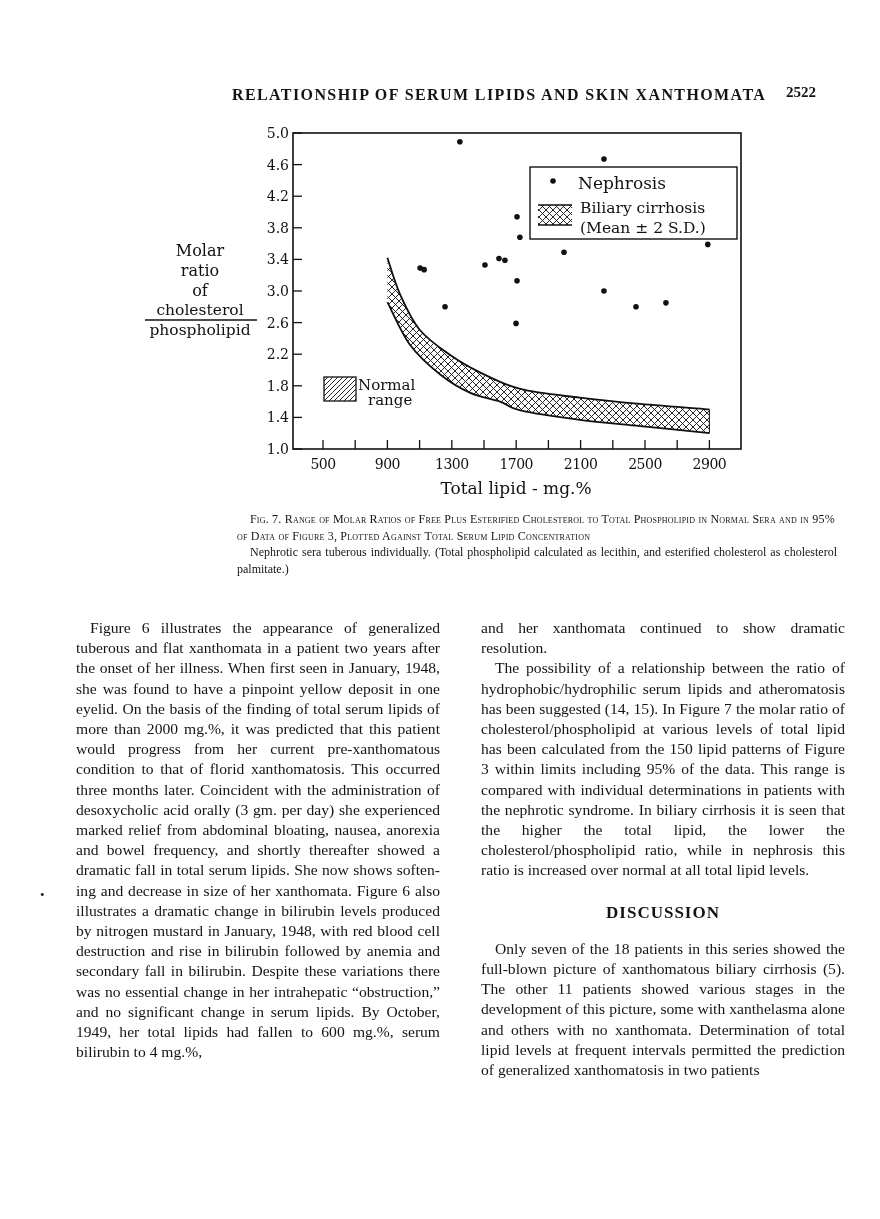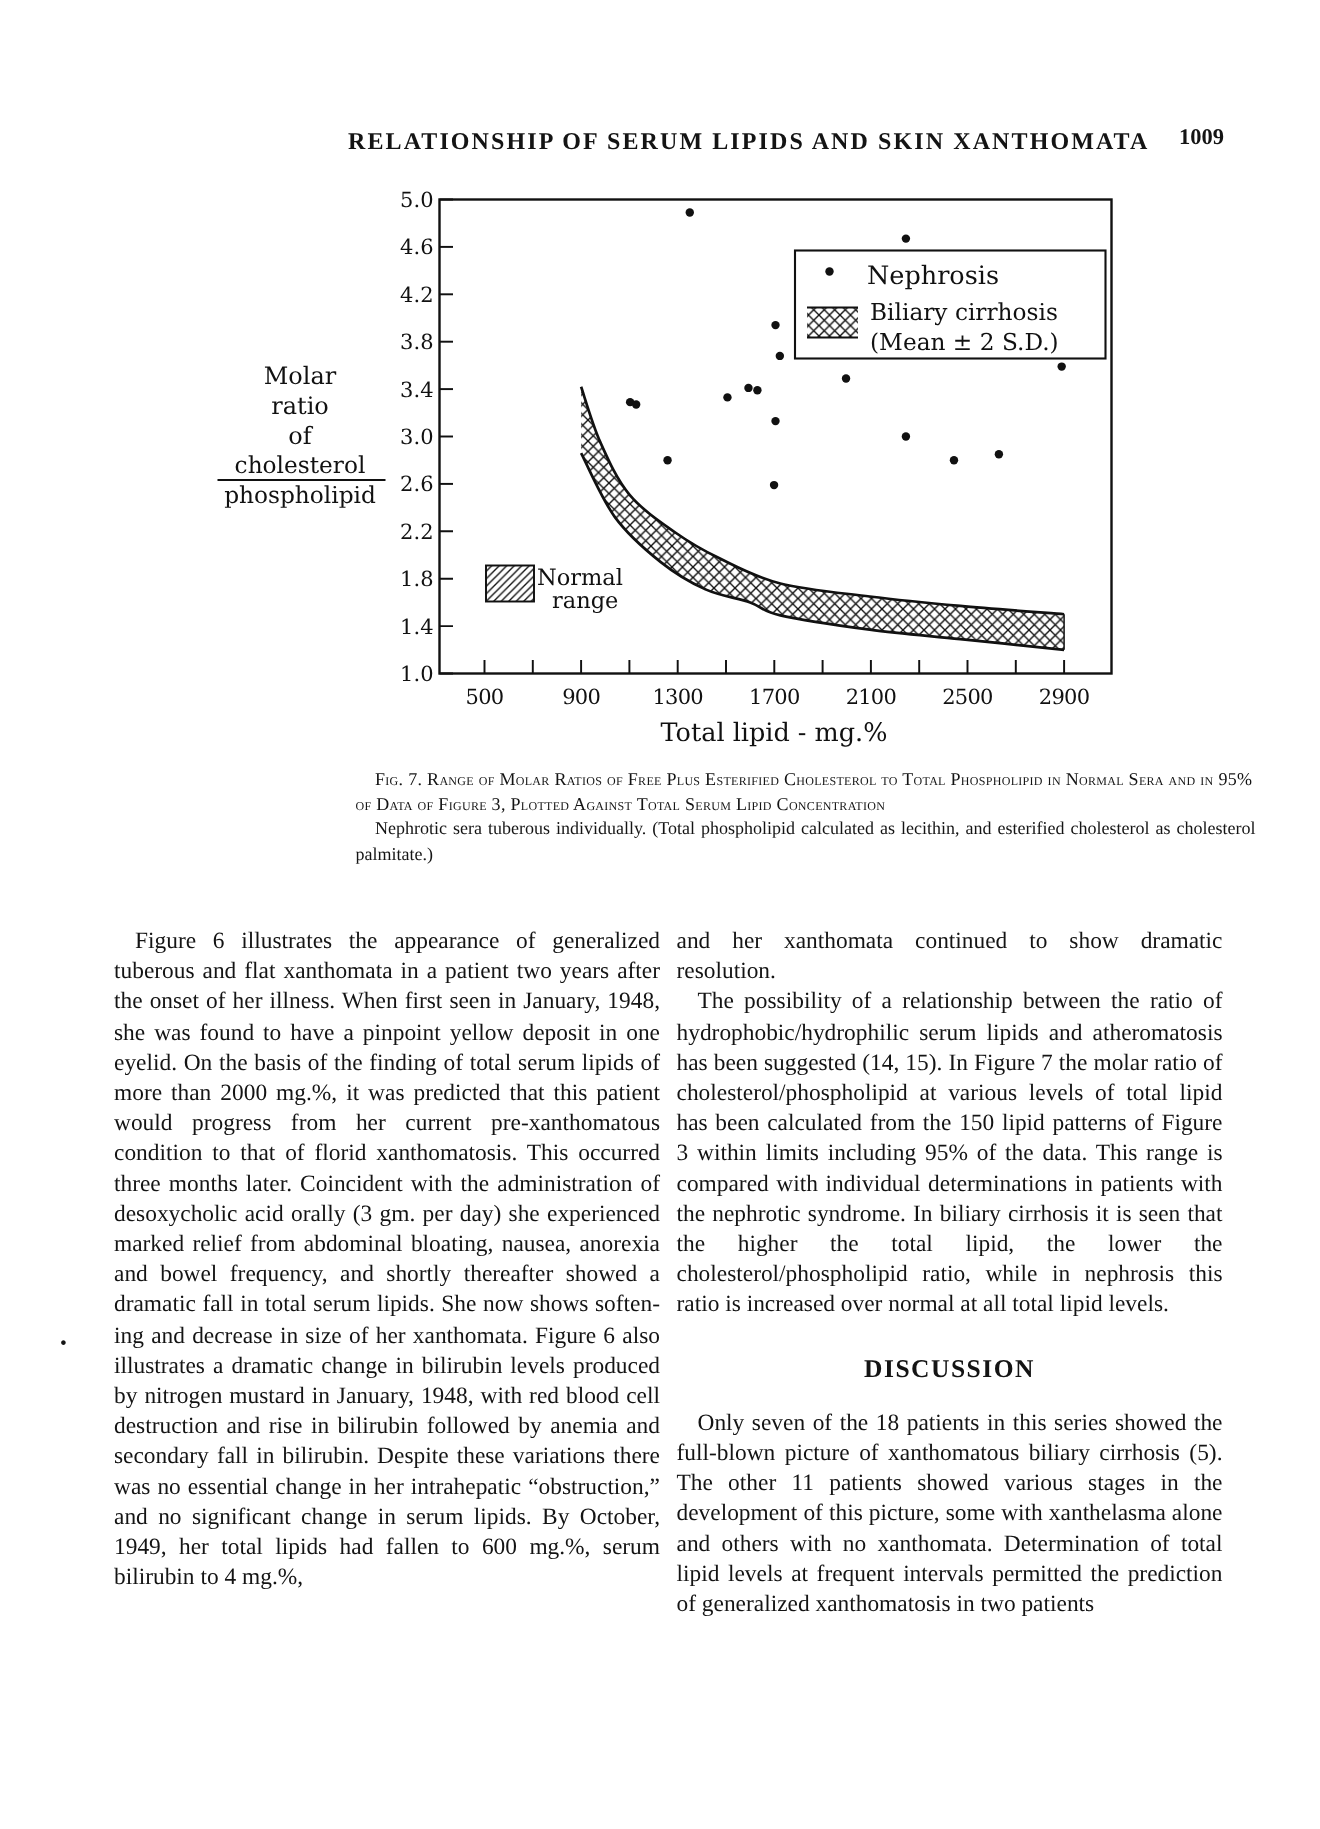--- a/index.html
+++ b/index.html
@@ -6,30 +6,30 @@
   body { width: 880px; height: 1219px; position: relative; overflow: hidden; font-family: "Liberation Serif", "DejaVu Serif", serif; color: #141414; }
   .running-head { position: absolute; top: 86px; left: 232px; font-size: 16px; font-weight: bold; letter-spacing: 1.4px; }
   .page-number { position: absolute; top: 84px; left: 786px; font-size: 15px; font-weight: bold; }
   #figure { position: absolute; left: 0; top: 0; }
   .caption { position: absolute; left: 217px; top: 511px; width: 600px; font-size: 12px; line-height: 16.6px; margin-left: 20px; }
   .caption .title { text-indent: 13px; font-variant: small-caps; letter-spacing: 0.2px; }
   .caption .note { text-indent: 13px; text-align: justify; }
   .col { position: absolute; top: 618px; width: 364px; font-size: 15.6px; line-height: 20.2px; text-align: justify; hyphens: manual; }
   .col p { margin: 0; text-indent: 14px; }
   .col-left { left: 60px; margin-left: 16px; }
-  .col-right { left: 451px; }
+  .col-right { left: 481px; }
   .col-right p.cont { text-indent: 0; }
   .section-heading { text-align: center; font-size: 17px; font-weight: bold; letter-spacing: 1px; margin: 22px 0 16px 0; }
   .stray-mark { position: absolute; left: 40px; top: 887px; font-size: 13px; }
 </style>
 </head>
 <body>
 
 <div class="running-head">RELATIONSHIP OF SERUM LIPIDS AND SKIN XANTHOMATA</div>
-<div class="page-number">1009</div>
+<div class="page-number">2522</div>
 
 <svg id="figure" width="880" height="505" viewBox="0 0 880 505" xmlns="http://www.w3.org/2000/svg">
   <defs>
     <pattern id="crosshatch" patternUnits="userSpaceOnUse" width="7" height="7">
       <path d="M0,0 L7,7 M7,0 L0,7" stroke="#111" stroke-width="0.9"></path>
     </pattern>
     <pattern id="diaghatch" patternUnits="userSpaceOnUse" width="5" height="5">
       <path d="M0,5 L5,0 M-1,1 L1,-1 M4,6 L6,4" stroke="#111" stroke-width="0.9"></path>
     </pattern>
   </defs>

